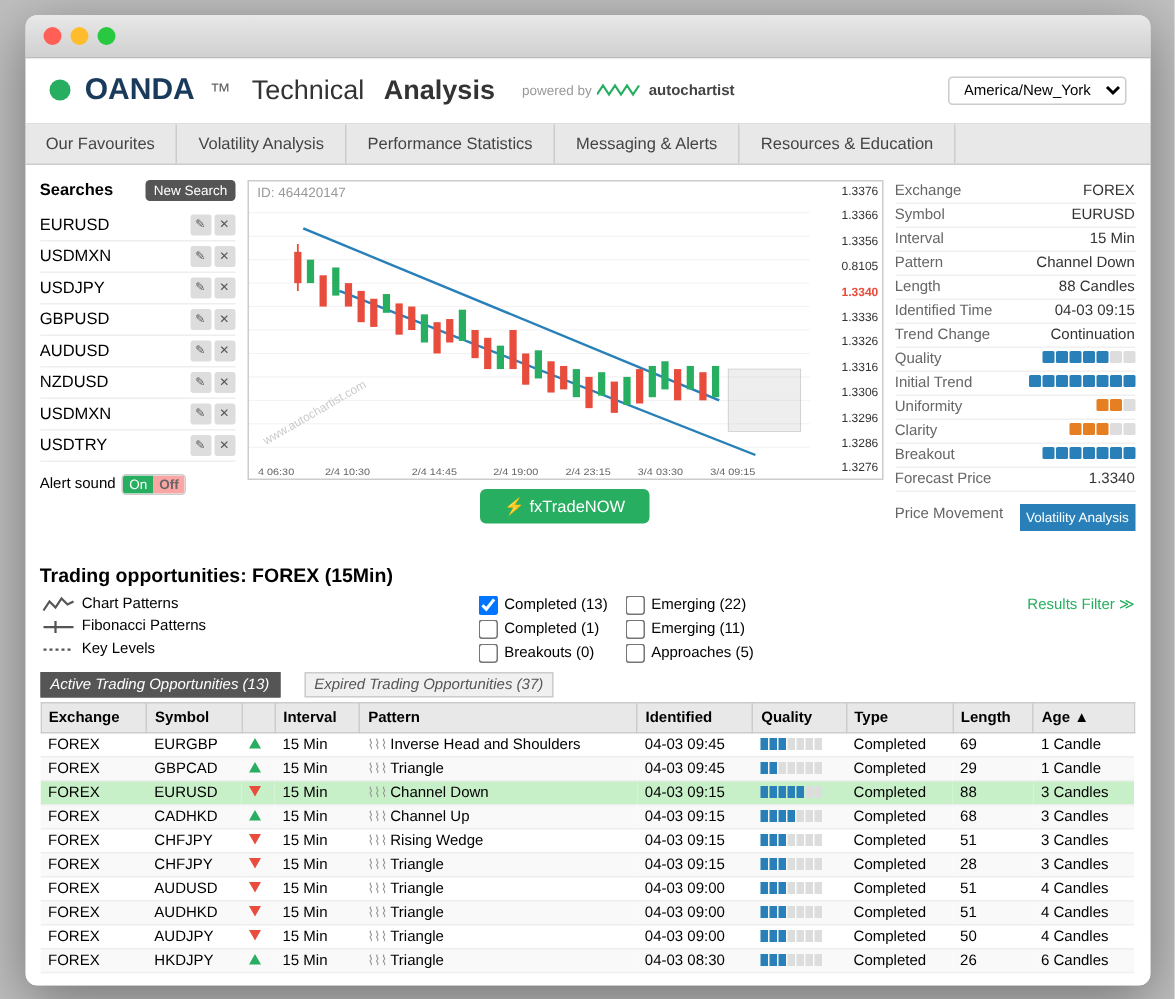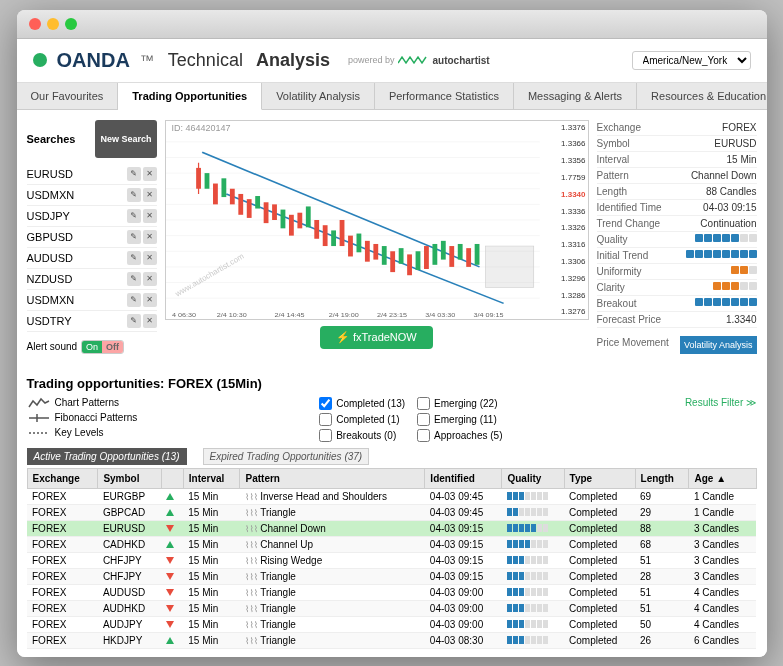--- a/index.html
+++ b/index.html
@@ -106,24 +106,23 @@
       margin-bottom: 6px;
     }
     .sidebar-title {
       font-weight: bold;
       font-size: 11px;
     }
     .new-search-btn {
       background: #555;
       color: white;
       font-size: 9px;
-      padding: 14px 5px;
+      padding: 2px 5px;
       border-radius: 3px;
       cursor: pointer;
-      font-weight: bold;
     }
     .search-item {
       display: flex;
       align-items: center;
       justify-content: space-between;
       padding: 3px 0;
       font-size: 11px;
       border-bottom: 1px solid #eee;
     }
     .search-item-icons {
@@ -317,21 +316,20 @@
     </div>
     <div>
       <select class="timezone-select">
         <option>America/New_York</option>
       </select>
     </div>
   </div>
 
   <div class="tabs">
     <div class="tab">Our Favourites</div>
-    <div class="tab active">Trading Opportunities</div>
     <div class="tab">Volatility Analysis</div>
     <div class="tab">Performance Statistics</div>
     <div class="tab">Messaging &amp; Alerts</div>
     <div class="tab">Resources &amp; Education</div>
   </div>
 
   <div class="content">
 
     <div class="sidebar">
       <div class="sidebar-header">
@@ -406,21 +404,21 @@
     </div>
 
     <div class="chart-area">
       <div class="chart-container">
         <span class="chart-id">ID: 464420147</span>
         
         <div style="position:absolute;right:2px;top:0;bottom:0;display:flex;flex-direction:column;justify-content:space-between;font-size:8px;color:#333;padding:2px 0;">
           <span>1.3376</span>
           <span>1.3366</span>
           <span>1.3356</span>
-          <span>1.7759</span>
+          <span>0.8105</span>
           <span style="color:#e74c3c;font-weight:bold;">1.3340</span>
           <span>1.3336</span>
           <span>1.3326</span>
           <span>1.3316</span>
           <span>1.3306</span>
           <span>1.3296</span>
           <span>1.3286</span>
           <span>1.3276</span>
         </div>
         <svg class="chart-svg" viewBox="0 0 350 190" preserveAspectRatio="none">

